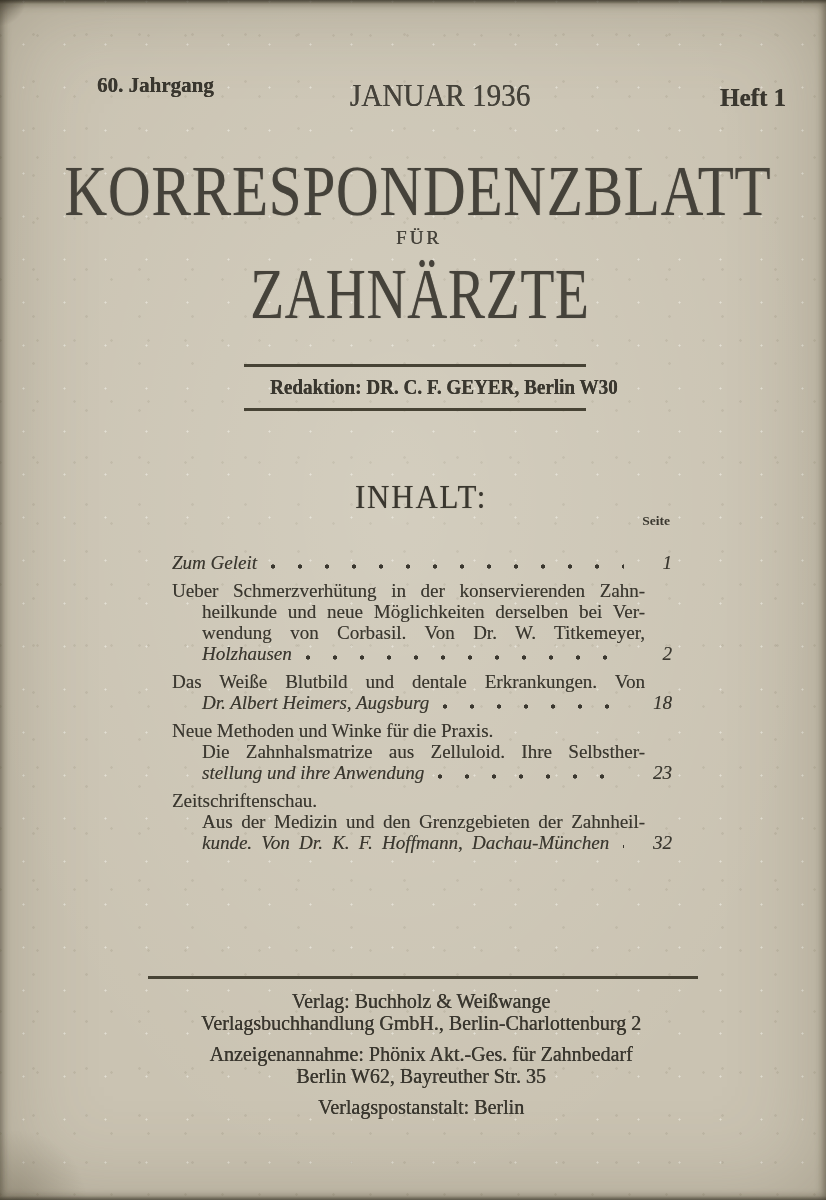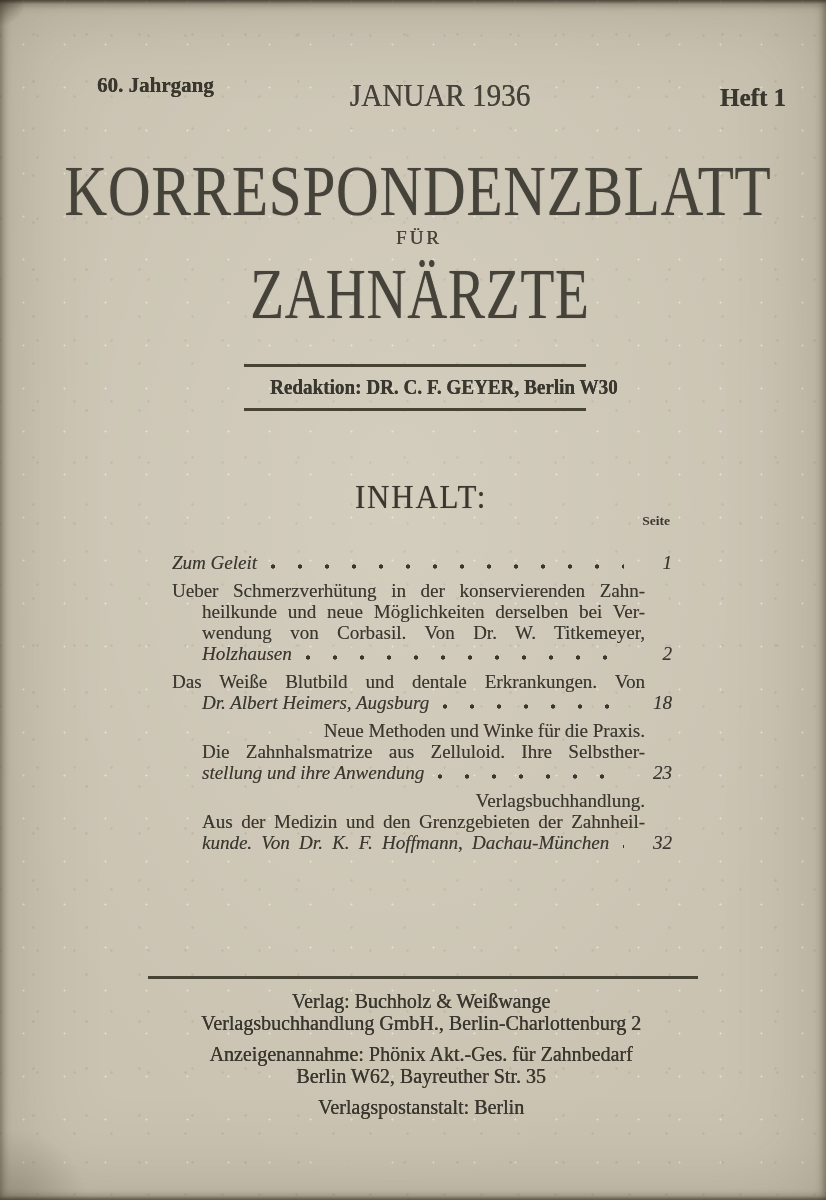--- a/index.html
+++ b/index.html
@@ -111,21 +111,21 @@
   .seite-label{
     text-align:right;padding-right:2px;
     font-size:13.5px;font-weight:bold;color:var(--ink);
     margin-bottom:23px;
   }
   .toc-entry{
     font-size:19px;line-height:21px;color:var(--ink);
     margin-bottom:7px;
     text-shadow:.2px 0 0 rgba(58,55,47,.5);
   }
-  .toc-line{margin-right:27px;text-align:right;}
+  .toc-line{margin-right:27px;}
   .toc-line.justify{text-align:justify;text-align-last:justify;}
   .indent{padding-left:30px;}
   .toc-final{display:flex;align-items:flex-end;font-style:italic;}
   .toc-final .ftext{white-space:nowrap;flex:none;}
   .toc-final.wide .ftext{word-spacing:4.5px;}
   .dots{
     flex:1 1 auto;height:7px;margin:0 14px 3px 13px;
     background-image:radial-gradient(circle at 3px 3.5px, var(--ink) 1.9px, rgba(0,0,0,0) 2.4px);
     background-size:27px 7px;background-repeat:repeat-x;
   }
@@ -194,21 +194,21 @@
         <div class="toc-entry">
           <div class="toc-line">Neue Methoden und Winke für die Praxis.</div>
           <div class="toc-line justify indent">Die Zahnhalsmatrize aus Zelluloid. Ihre Selbsther-</div>
           <div class="toc-final indent">
             <span class="ftext">stellung und ihre Anwendung</span>
             <span class="dots"></span>
             <span class="toc-page">23</span>
           </div>
         </div>
         <div class="toc-entry">
-          <div class="toc-line">Verlagsbuchhandlung.</div>
+          <div class="toc-line">Zeitschriftenschau.</div>
           <div class="toc-line justify indent">Aus der Medizin und den Grenzgebieten der Zahnheil-</div>
           <div class="toc-final indent wide">
             <span class="ftext">kunde. Von Dr. K. F. Hoffmann, Dachau-München</span>
             <span class="dots"></span>
             <span class="toc-page">32</span>
           </div>
         </div>
       </div>
   </div>
 

